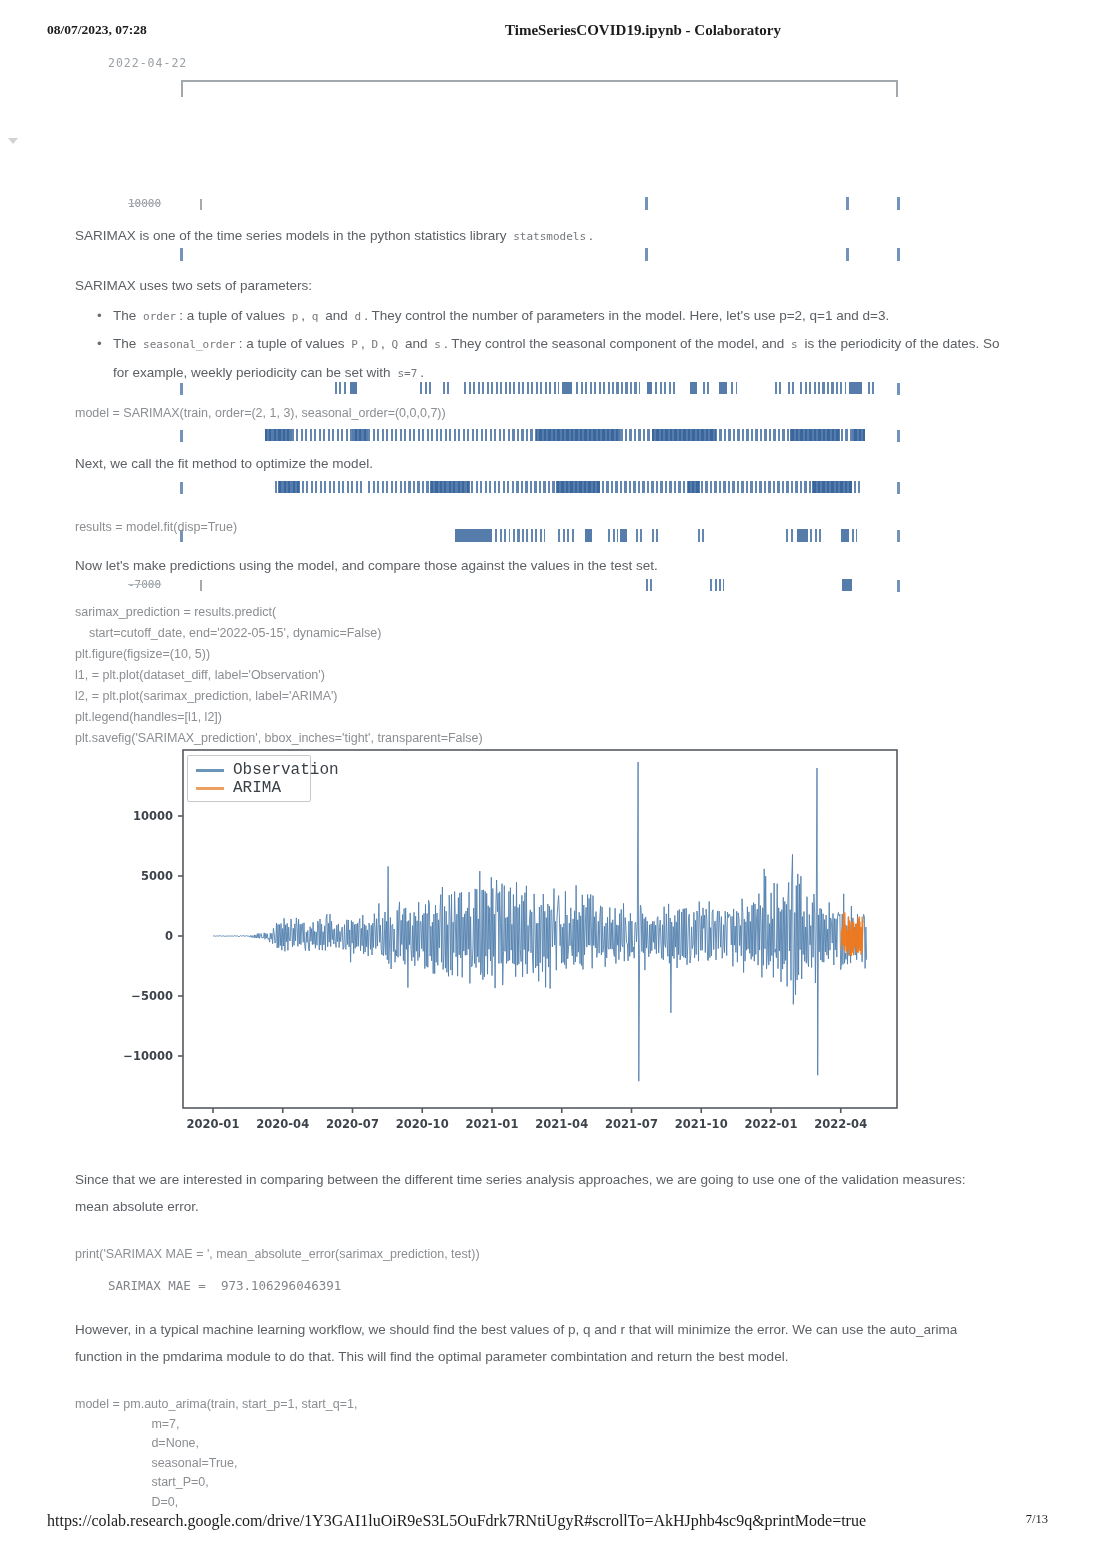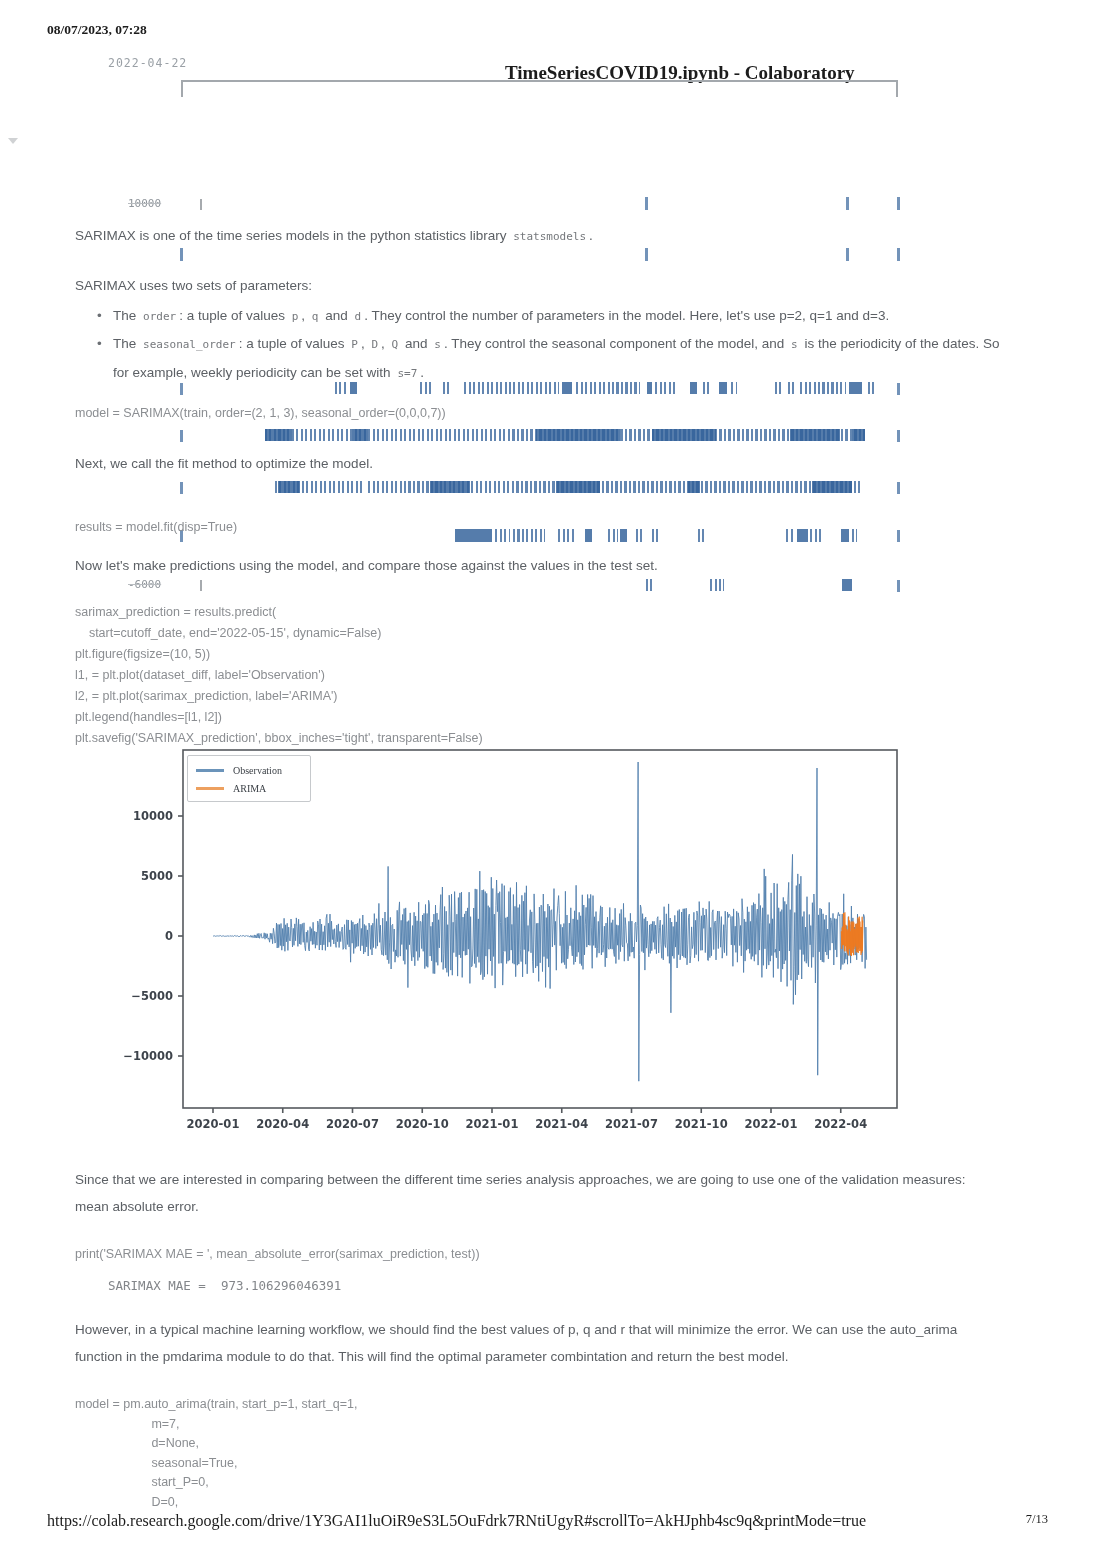--- a/index.html
+++ b/index.html
@@ -4,21 +4,21 @@
 <style>
   html,body{margin:0;padding:0;background:#e8e8e8;}
   .page{
     position:relative;width:1100px;height:1557px;background:#ffffff;
     margin:0 auto;overflow:hidden;
     font-family:"Liberation Sans",sans-serif;color:#5c6065;
   }
   
   .print-serif{font-family:"Liberation Serif",serif;color:#1c1c1c;}
   .hdr-date{position:absolute;left:47px;top:22px;font-size:13.5px;font-weight:700;}
-  .hdr-title{position:absolute;left:505px;top:22px;font-size:19px;font-weight:700;margin-top:40px;}
+  .hdr-title{position:absolute;left:505px;top:22px;font-size:15px;font-weight:700;}
   .ftr-url{position:absolute;left:47px;top:1512px;font-size:16px;}
   .ftr-page{position:absolute;right:52px;top:1512px;font-size:12.5px;}
   
   .ghost-date{position:absolute;left:108px;top:56px;font-family:"DejaVu Sans Mono",monospace;
     font-size:11.5px;color:#9aa0a6;letter-spacing:1px;}
   .ghost-box-top{position:absolute;background:#a3a8ad;height:2px;}
   .ghost-box-stub{position:absolute;background:#a3a8ad;width:2px;}
   .ghost-label{position:absolute;font-family:"DejaVu Sans Mono",monospace;font-size:11px;
     color:#8f959b;text-decoration:line-through;text-decoration-color:#b8bcc0;}
   .ghost-tick{position:absolute;width:3px;}
@@ -40,37 +40,37 @@
   .codeblk{position:absolute;left:75px;font-family:Liberation Sans, sans-serif;
     font-size:12.5px;color:#8b8e92;white-space:pre;margin:0;}
   .codeout{position:absolute;left:108px;font-family:"DejaVu Sans Mono",monospace;
     font-size:12.5px;color:#83868a;white-space:pre;}
   
   .chart-svg{position:absolute;left:0;top:0;}
   .legend{position:absolute;left:187px;top:755px;width:124px;background:rgba(255,255,255,0.92);
     border:1px solid #c6c9cc;border-radius:2px;padding:5px 8px 4px 8px;box-sizing:border-box;}
   .legend-row{display:flex;align-items:center;height:18px;}
   .legend-swatch{width:28px;height:3px;margin-right:9px;flex:0 0 auto;}
-  .legend-text{font-size:10px;color:#3a3f45;font-family:Liberation Serif, serif;}
+  .legend-text{font-size:16px;color:#3a3f45;font-family:Liberation Mono, monospace;}
 </style>
 </head>
 <body>
 
 <div class="page">
 
   <div class="print-serif hdr-date">08/07/2023, 07:28</div>
   <div class="print-serif hdr-title">TimeSeriesCOVID19.ipynb - Colaboratory</div>
 
   <div id="ghost-layer">
     <div class="ghost-date">2022-04-22</div>
   <div class="ghost-box-top" style="left: 181px; top: 80px; width: 717px;"></div>
       <div class="ghost-box-stub" style="left: 181px; top: 80px; height: 17px;"></div>
       <div class="ghost-box-stub" style="left: 896px; top: 80px; height: 17px;"></div>
       <div class="ghost-label" style="left: 128px; top: 197px;">10000</div>
-      <div class="ghost-label" style="left: 128px; top: 578px;">-6000</div>
+      <div class="ghost-label" style="left: 128px; top: 578px;">-7000</div>
       <div class="ghost-tick g" style="left: 200px; top: 199px; height: 11px;"></div>
       <div class="ghost-tick b" style="left: 645px; top: 197px; height: 13px;"></div>
       <div class="ghost-tick b" style="left: 846px; top: 197px; height: 13px;"></div>
       <div class="ghost-tick b" style="left: 897px; top: 197px; height: 13px;"></div>
       <div class="ghost-tick b" style="left: 180px; top: 248px; height: 13px;"></div>
       <div class="ghost-tick b" style="left: 645px; top: 248px; height: 13px;"></div>
       <div class="ghost-tick b" style="left: 846px; top: 248px; height: 13px;"></div>
       <div class="ghost-tick b" style="left: 897px; top: 248px; height: 13px;"></div>
       <div class="ghost-tick b" style="left: 180px; top: 383px; height: 12px;"></div>
       <div class="ghost-tick b" style="left: 897px; top: 383px; height: 12px;"></div>

